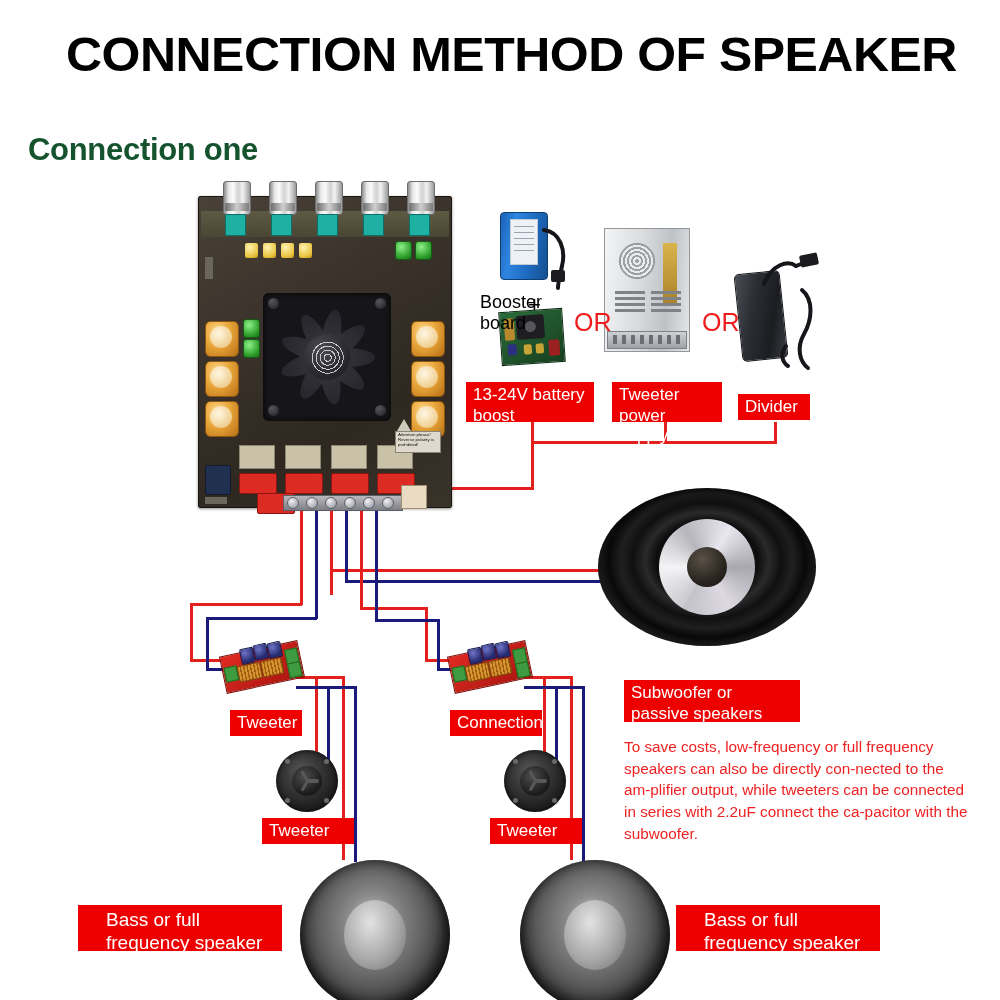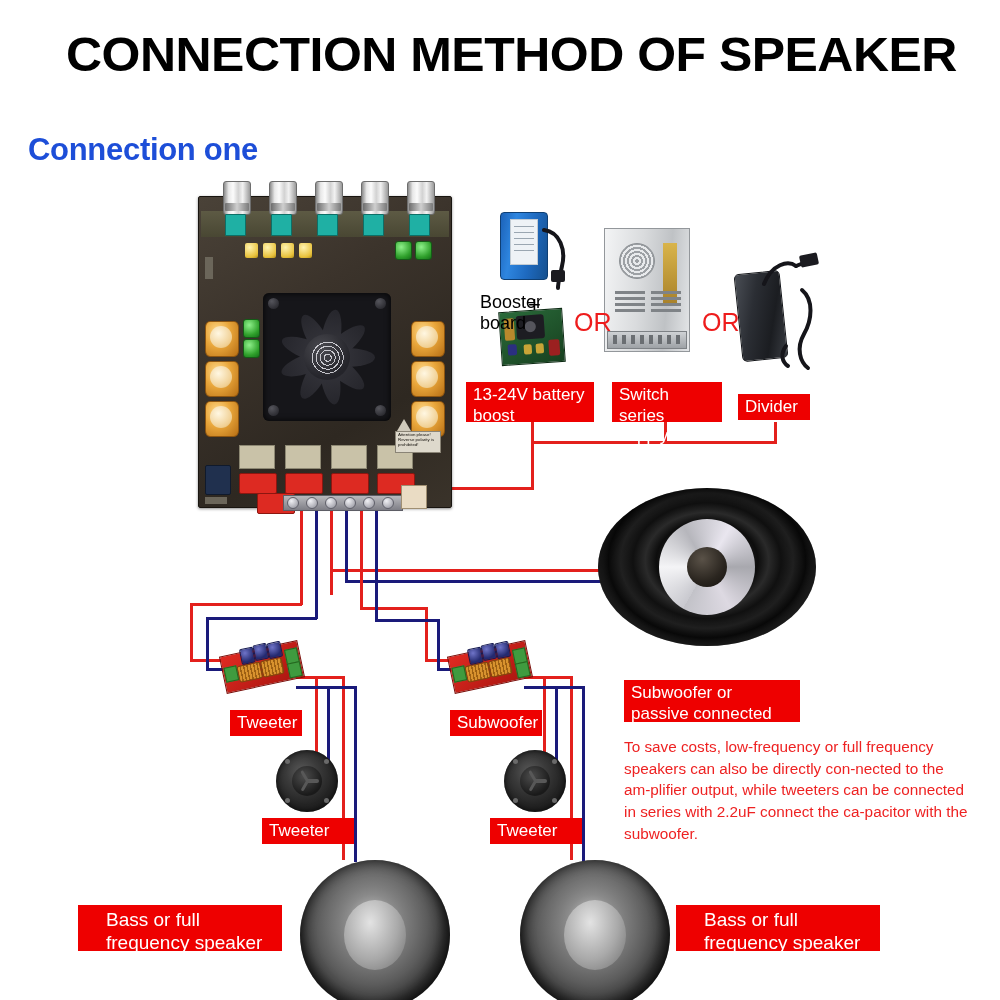--- a/index.html
+++ b/index.html
@@ -5,21 +5,21 @@
   html,body{margin:0;padding:0;background:#ffffff;}
   body{width:1000px;height:1000px;position:relative;overflow:hidden;
        font-family:"Liberation Sans",sans-serif;-webkit-font-smoothing:antialiased;}
 
   
   .title{position:absolute;left:66px;top:26px;width:880px;
          font-family:"Liberation Sans Narrow","Liberation Sans",sans-serif;
          font-weight:bold;font-size:49px;letter-spacing:-0.5px;color:#000;
          white-space:nowrap;transform:scaleX(1.02);transform-origin:left center;}
   .subtitle{position:absolute;left:28px;top:132px;
-            font-weight:bold;font-size:31px;color:#1d4ed8;letter-spacing:-0.3px;}
+            font-weight:bold;font-size:31px;color:#14532d;letter-spacing:-0.3px;}
 
   
   .chip{position:absolute;background:#ee0000;color:#fff;font-size:17px;
         line-height:1.22;padding:3px 6px 4px 7px;box-sizing:border-box;z-index:40;}
   .chip.narrow{font-family:"Liberation Sans Narrow","Liberation Sans",sans-serif;
                font-size:19px;padding-left:28px;}
   .or{position:absolute;color:#ee1c1c;font-size:25px;font-weight:400;z-index:40;}
   .plain-lbl{position:absolute;color:#000;font-size:18px;line-height:1.18;z-index:40;}
   .para{position:absolute;color:#ee2222;font-size:15.3px;line-height:1.42;z-index:40;}
 
@@ -345,28 +345,28 @@
   <path d="M60,40 C72,50 70,70 62,84 C54,98 58,112 66,118" stroke="#15151a" stroke-width="4" fill="none" stroke-linecap="round"></path>
   <path d="M44,96 C38,104 40,112 46,116" stroke="#15151a" stroke-width="4" fill="none" stroke-linecap="round"></path>
 </svg>
 
 <div class="plain-lbl" style="left:480px;top:292px;width:70px;">Booster<br>board</div>
 <div class="plain-lbl" style="left:528px;top:292px;font-size:22px;">+</div>
 <div class="or" style="left:574px;top:308px;">OR</div>
 <div class="or" style="left:702px;top:308px;">OR</div>
 
 <div class="chip" style="left:466px;top:382px;width:128px;height:40px;">13-24V battery boost</div>
-<div class="chip" style="left:612px;top:382px;width:110px;height:40px;">Switch series supply</div>
+<div class="chip" style="left:612px;top:382px;width:110px;height:40px;">Tweeter power supply</div>
 <div class="chip" style="left:738px;top:394px;width:72px;height:26px;">Divider</div>
 
 <div class="part sub">
   <div class="subcone"></div>
   <div class="subdust"></div>
 </div>
-<div class="chip" style="left:624px;top:680px;width:176px;height:42px;">Subwoofer or passive connected</div>
+<div class="chip" style="left:624px;top:680px;width:176px;height:42px;">Subwoofer or passive speakers</div>
 <div class="para" style="left:624px;top:736px;width:344px;">To save costs, low-frequency or full frequency speakers can also be directly con-nected to the am-plifier output, while tweeters can be connected in series with 2.2uF connect the ca-pacitor with the subwoofer.</div>
 
 <div class="part xo" style="left:222px;top:648px;">
   <div class="coil" style="left:14px;top:12px;width:22px;"></div>
   <div class="coil" style="left:38px;top:12px;width:20px;"></div>
   <div class="xcap" style="left:20px;top:-4px;"></div>
   <div class="xcap" style="left:34px;top:-5px;"></div>
   <div class="xcap" style="left:48px;top:-4px;"></div>
   <div class="xterm" style="left:1px;top:11px;"></div>
   <div class="xterm" style="left:64px;top:6px;"></div>
@@ -395,21 +395,21 @@
 <div class="part xo" style="left:450px;top:648px;">
   <div class="coil" style="left:14px;top:12px;width:22px;"></div>
   <div class="coil" style="left:38px;top:12px;width:20px;"></div>
   <div class="xcap" style="left:20px;top:-4px;"></div>
   <div class="xcap" style="left:34px;top:-5px;"></div>
   <div class="xcap" style="left:48px;top:-4px;"></div>
   <div class="xterm" style="left:1px;top:11px;"></div>
   <div class="xterm" style="left:64px;top:6px;"></div>
   <div class="xterm" style="left:64px;top:20px;"></div>
 </div>
-<div class="chip" style="left:450px;top:710px;width:92px;height:26px;">Subwoofer</div>
+<div class="chip" style="left:450px;top:710px;width:92px;height:26px;">Connection</div>
 
 <div class="part tw" style="left:504px;top:750px;">
   <div class="twin">
     <div class="twspoke" style="transform:rotate(0deg);"></div>
     <div class="twspoke" style="transform:rotate(120deg);"></div>
     <div class="twspoke" style="transform:rotate(240deg);"></div>
   </div>
   <div class="twscrew" style="left:9px;top:9px;"></div>
   <div class="twscrew" style="right:9px;top:9px;"></div>
   <div class="twscrew" style="left:9px;bottom:9px;"></div>

